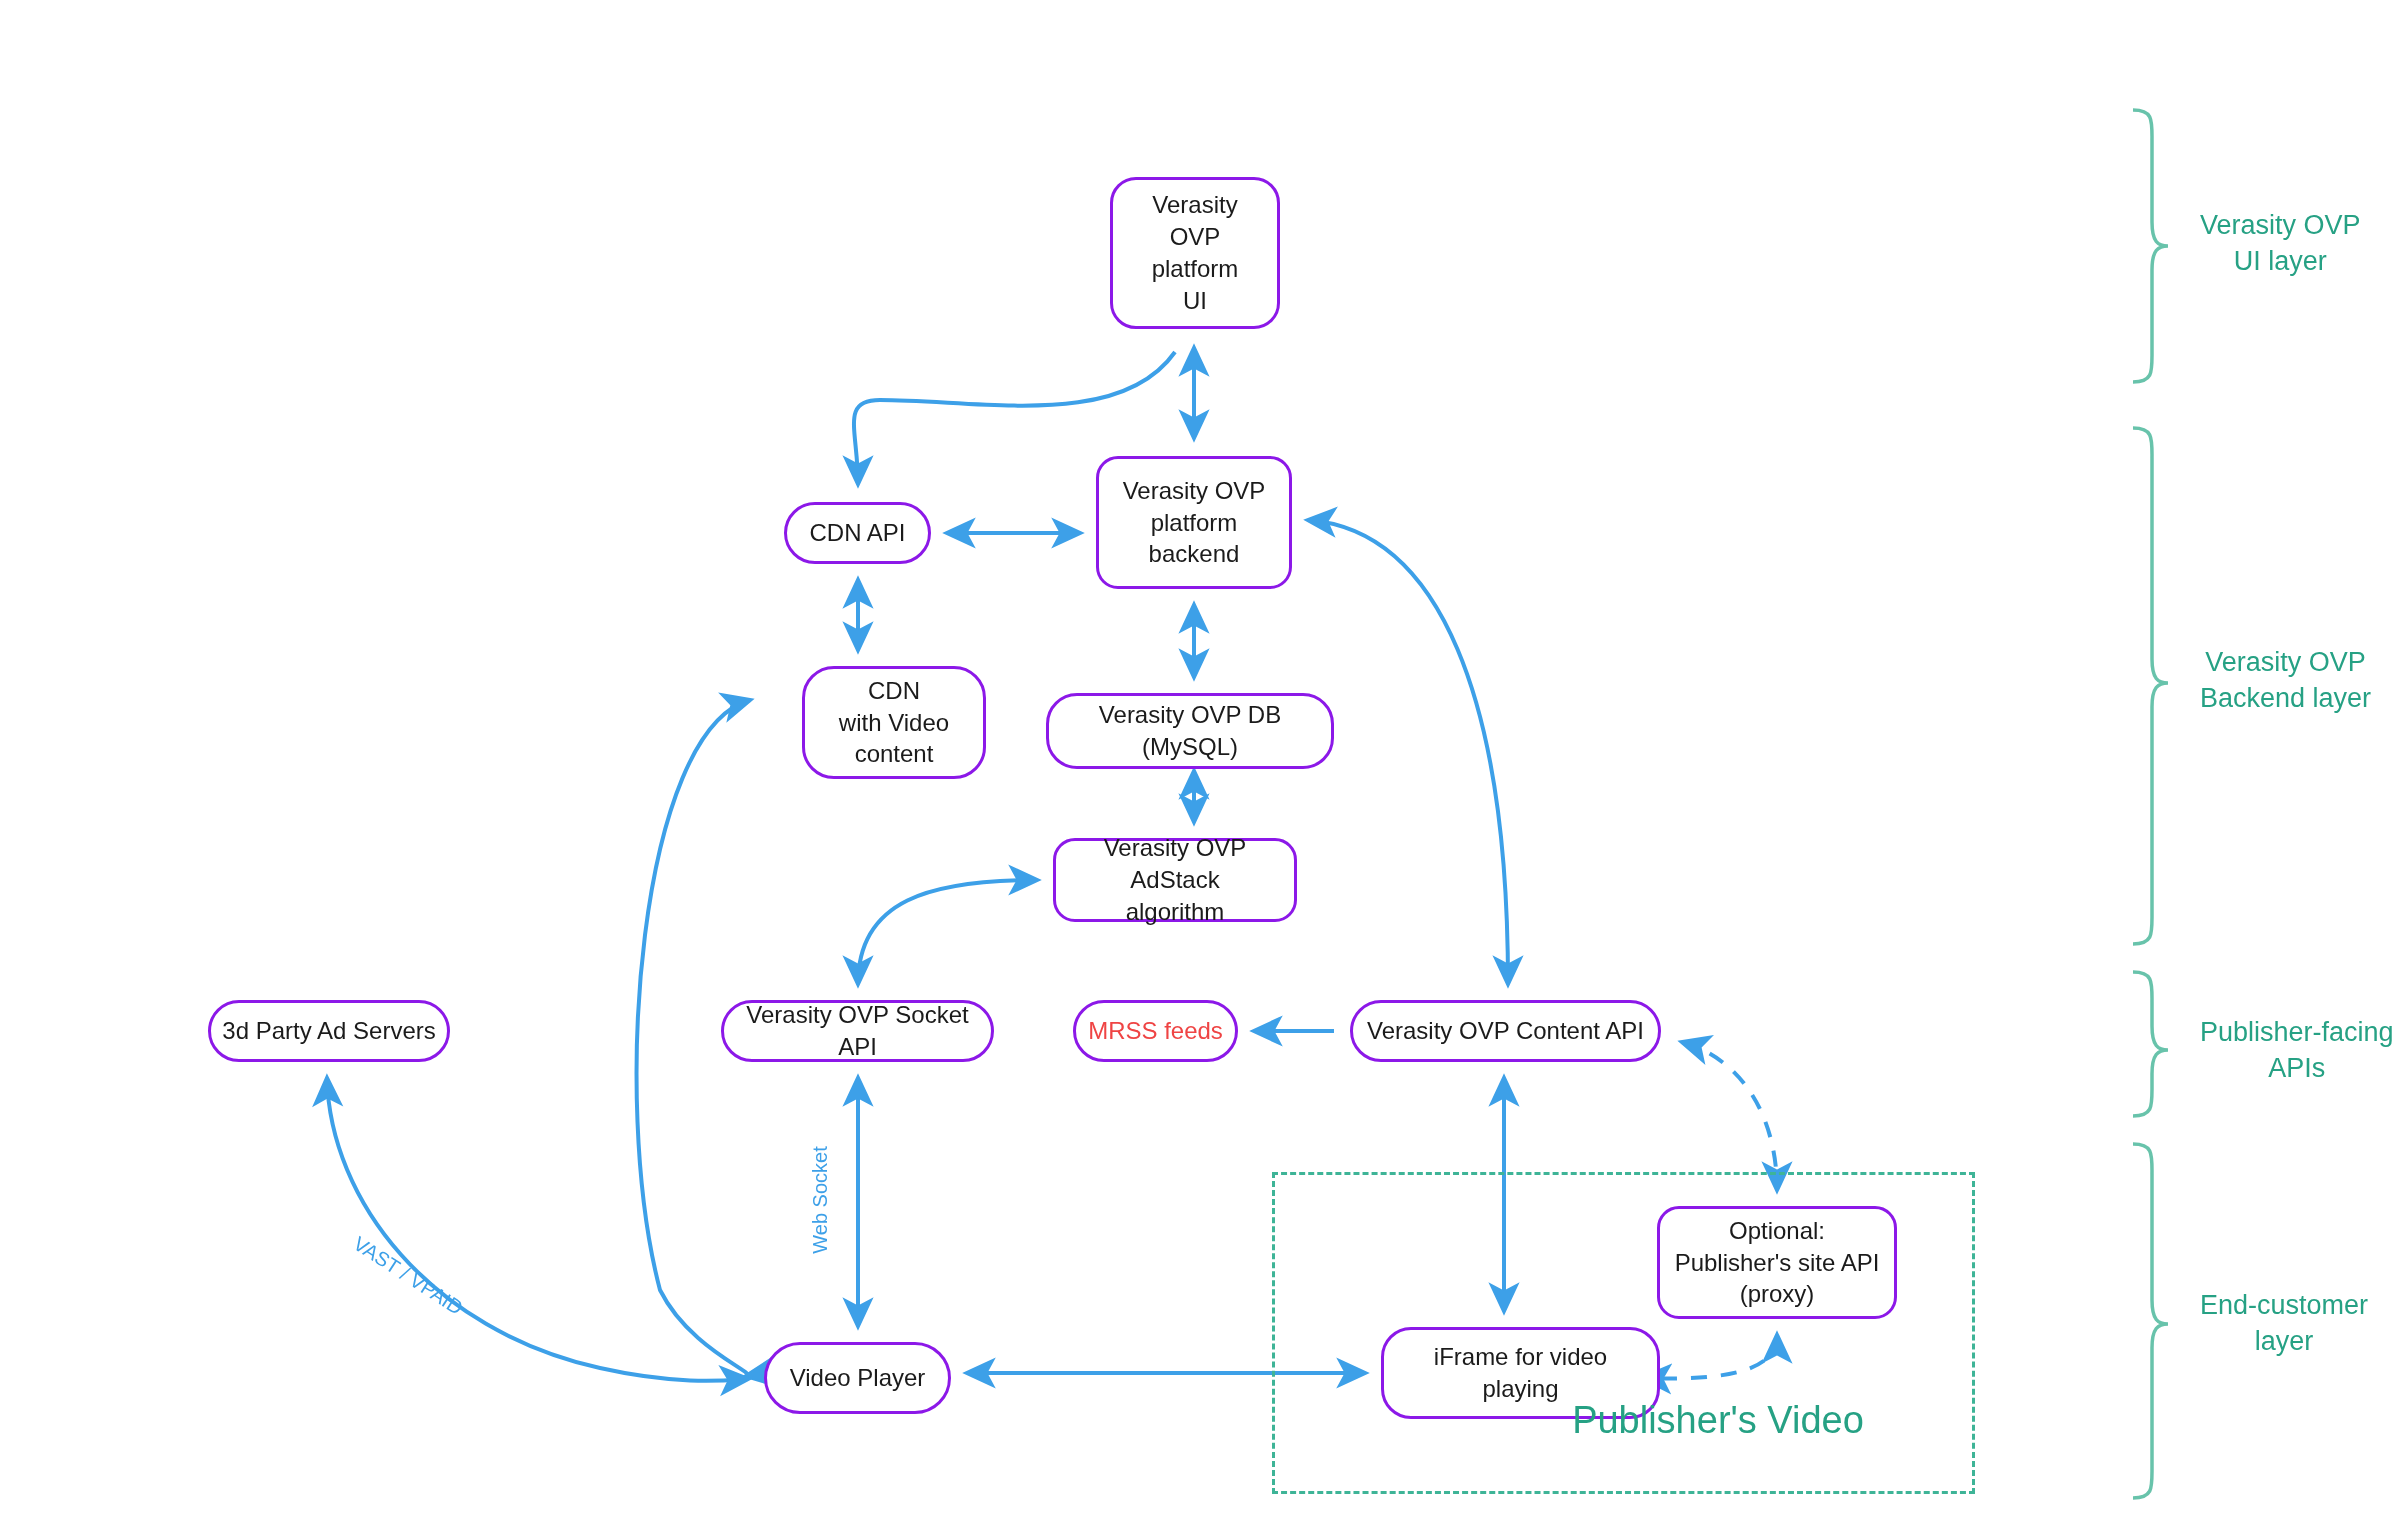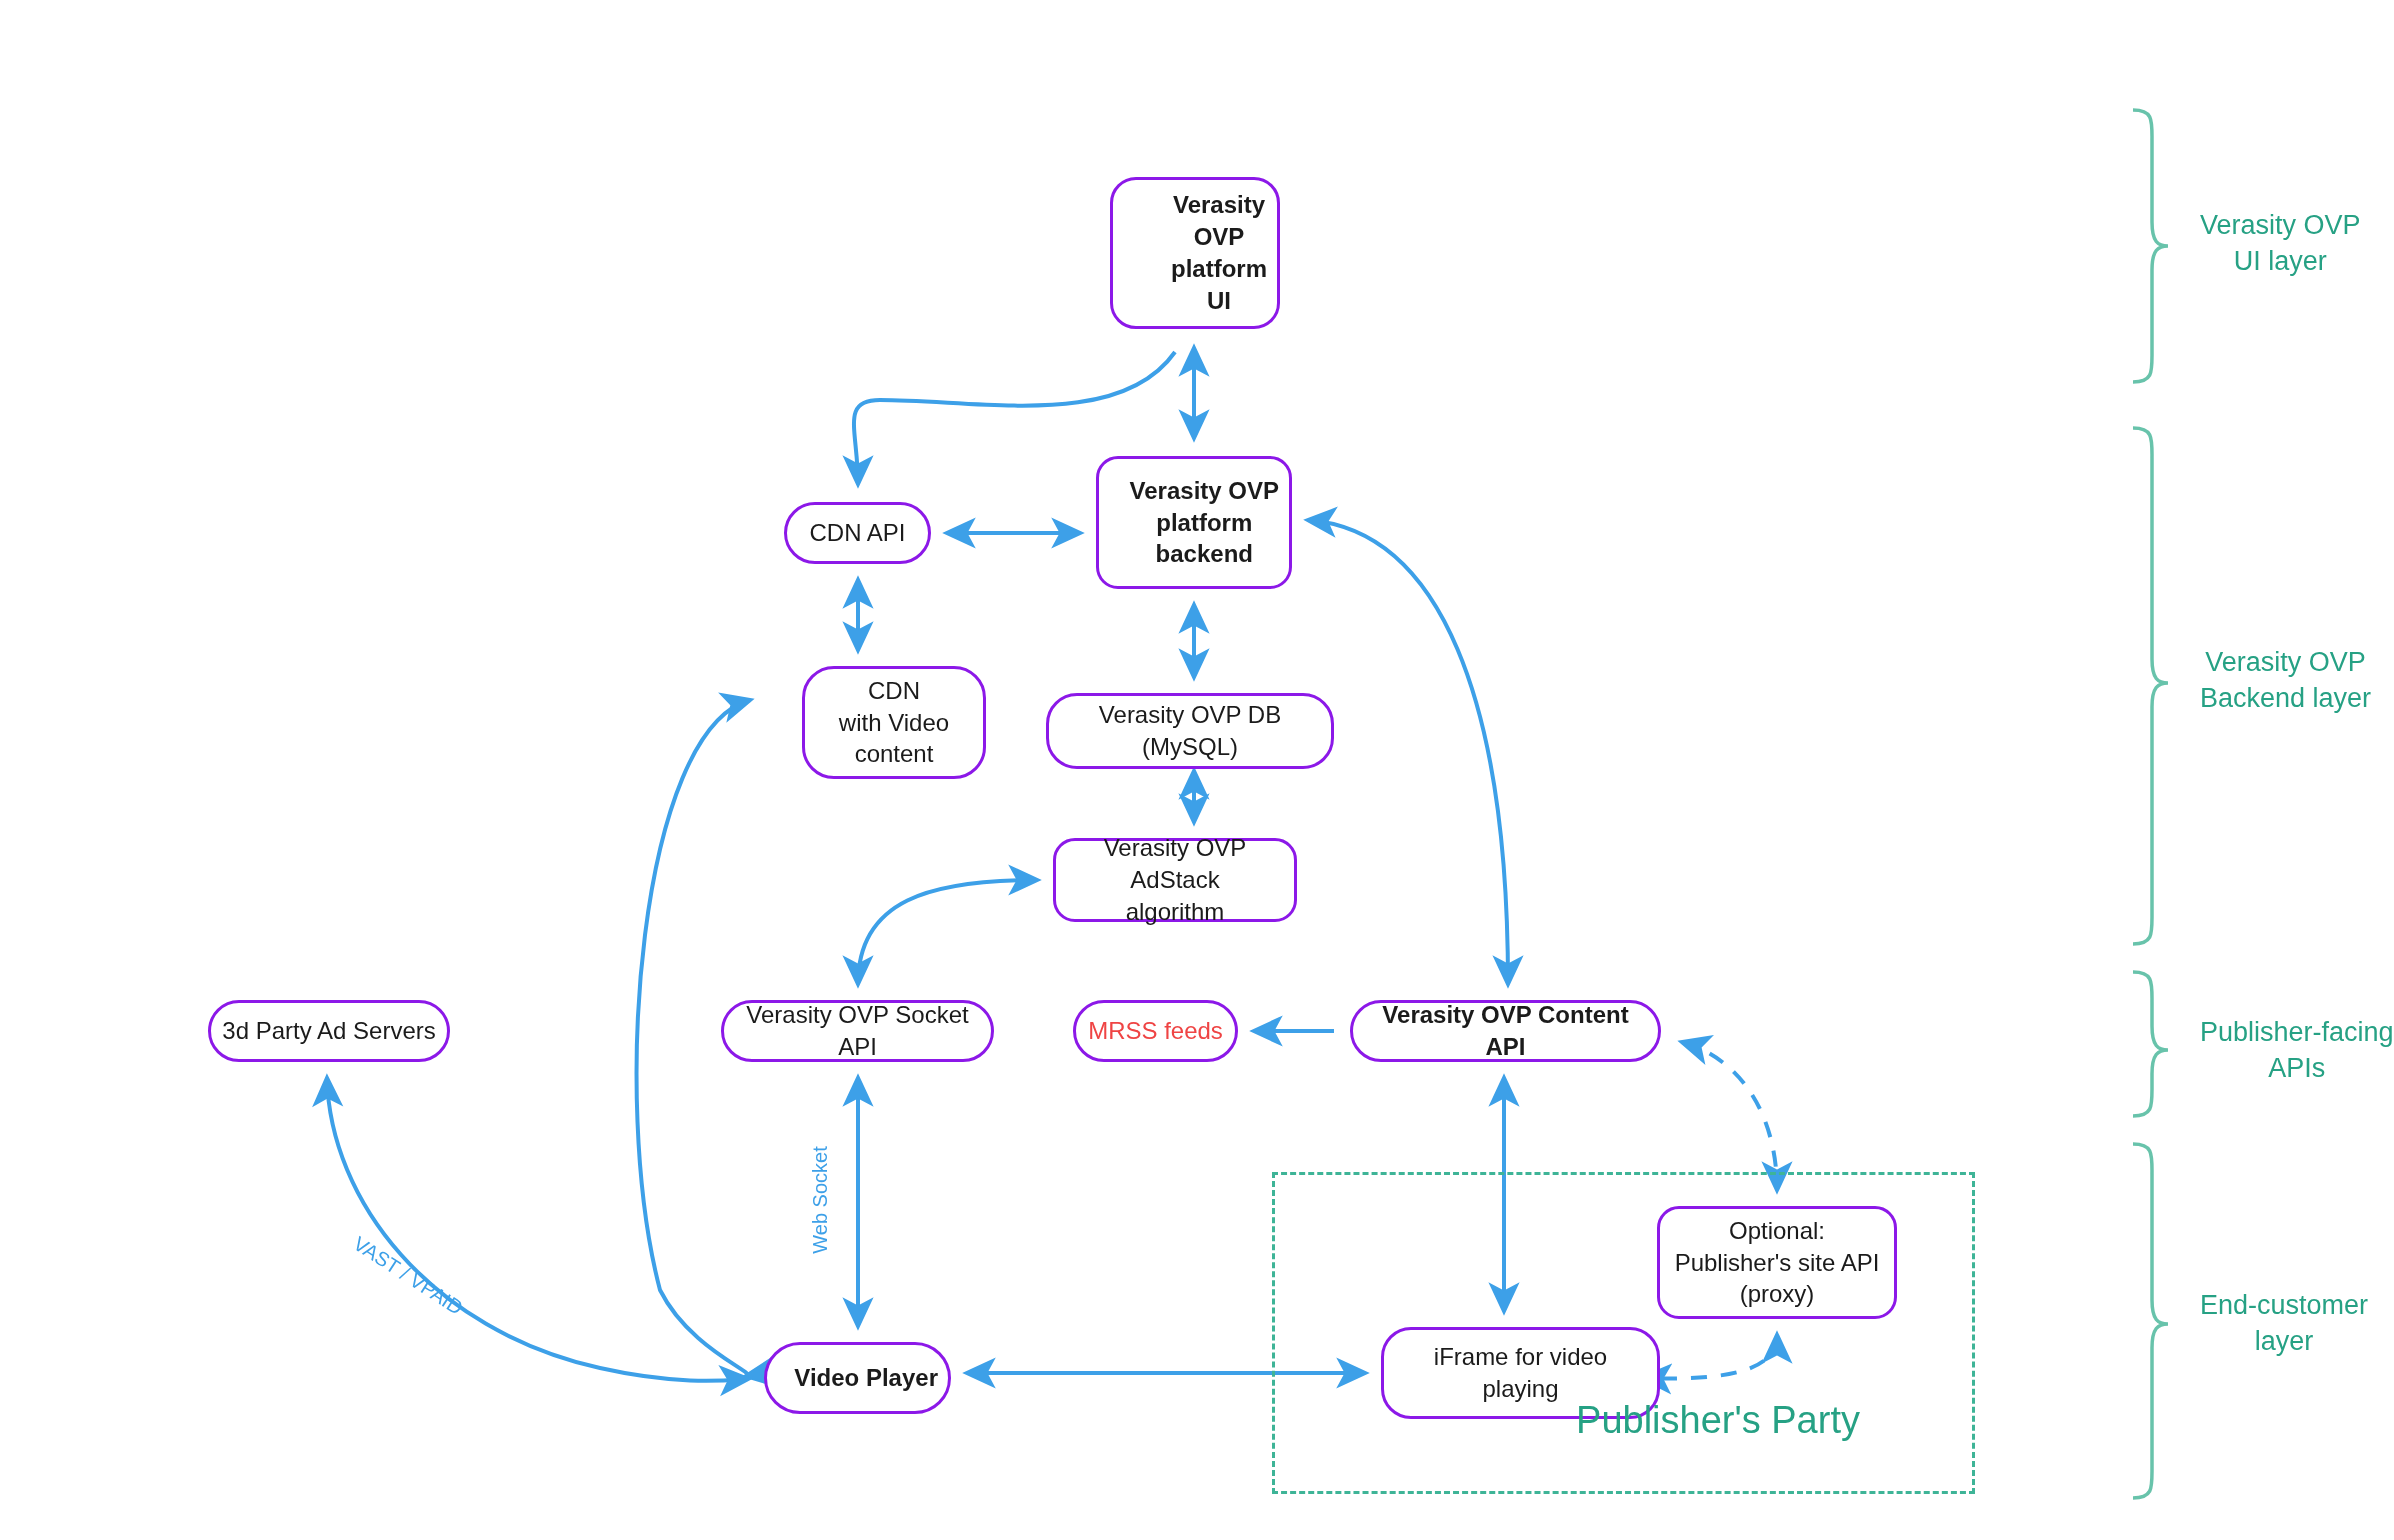--- a/index.html
+++ b/index.html
@@ -30,21 +30,21 @@
     display: flex;
     align-items: center;
     justify-content: center;
     text-align: center;
     color: #1b1b1b;
     font-size: 24px;
     line-height: 1.33;
     padding: 4px 10px;
     z-index: 3;
   }
-  .node.bold { font-weight: bold; justify-content: flex-end; }
+  .node.bold { font-weight: normal; }
   .bracket-label {
     position: absolute;
     color: #26a184;
     font-size: 27px;
     line-height: 1.33;
     text-align: center;
     z-index: 4;
   }
   .pub-site-label {
     position: absolute;
@@ -118,21 +118,21 @@
 
     <g fill="none" stroke="#68c3ab" stroke-width="3.5">
       <path d="M2133,110 C2153,110 2152,120 2152,140 L2152,222 C2152,242 2158,246 2168,246 C2158,246 2152,250 2152,270 L2152,352 C2152,372 2153,382 2133,382"></path>
       <path d="M2133,428 C2153,428 2152,438 2152,458 L2152,659 C2152,679 2158,683 2168,683 C2158,683 2152,687 2152,707 L2152,914 C2152,934 2153,944 2133,944"></path>
       <path d="M2133,972 C2153,972 2152,982 2152,1002 L2152,1026 C2152,1046 2158,1050 2168,1050 C2158,1050 2152,1054 2152,1074 L2152,1086 C2152,1106 2153,1116 2133,1116"></path>
       <path d="M2133,1144 C2153,1144 2152,1154 2152,1174 L2152,1300 C2152,1320 2158,1324 2168,1324 C2158,1324 2152,1328 2152,1348 L2152,1468 C2152,1488 2153,1498 2133,1498"></path>
     </g>
   </svg>
 
   <div class="pub-box" id="pub-box" style="left: 1272px; top: 1172px; width: 703px; height: 322px; border-color: rgb(62, 180, 151);"></div>
-  <div class="pub-site-label" id="pub-site-label" style="left: 1718px; top: 1420px; transform: translate(-50%, -50%); color: rgb(38, 161, 132);">Publisher's Party</div>
+  <div class="pub-site-label" id="pub-site-label" style="left: 1718px; top: 1420px; transform: translate(-50%, -50%); color: rgb(38, 161, 132);">Publisher's Video</div>
 
   <div class="node bold" id="node-ovp-ui" style="left: 1110px; top: 177px; width: 170px; height: 152px; border-radius: 26px; border-color: rgb(140, 24, 232); background: rgb(255, 255, 255); color: rgb(27, 27, 27);">
       <span>Verasity<br>OVP<br>platform<br>UI</span>
     </div>
   <div class="node" id="node-cdn-api" style="left: 784px; top: 502px; width: 147px; height: 62px; border-radius: 31px; border-color: rgb(140, 24, 232); background: rgb(255, 255, 255); color: rgb(27, 27, 27);">
       <span>CDN API</span>
     </div>
   <div class="node bold" id="node-ovp-backend" style="left: 1096px; top: 456px; width: 196px; height: 133px; border-radius: 22px; border-color: rgb(140, 24, 232); background: rgb(255, 255, 255); color: rgb(27, 27, 27);">
       <span>Verasity OVP<br>platform<br>backend</span>
     </div>

